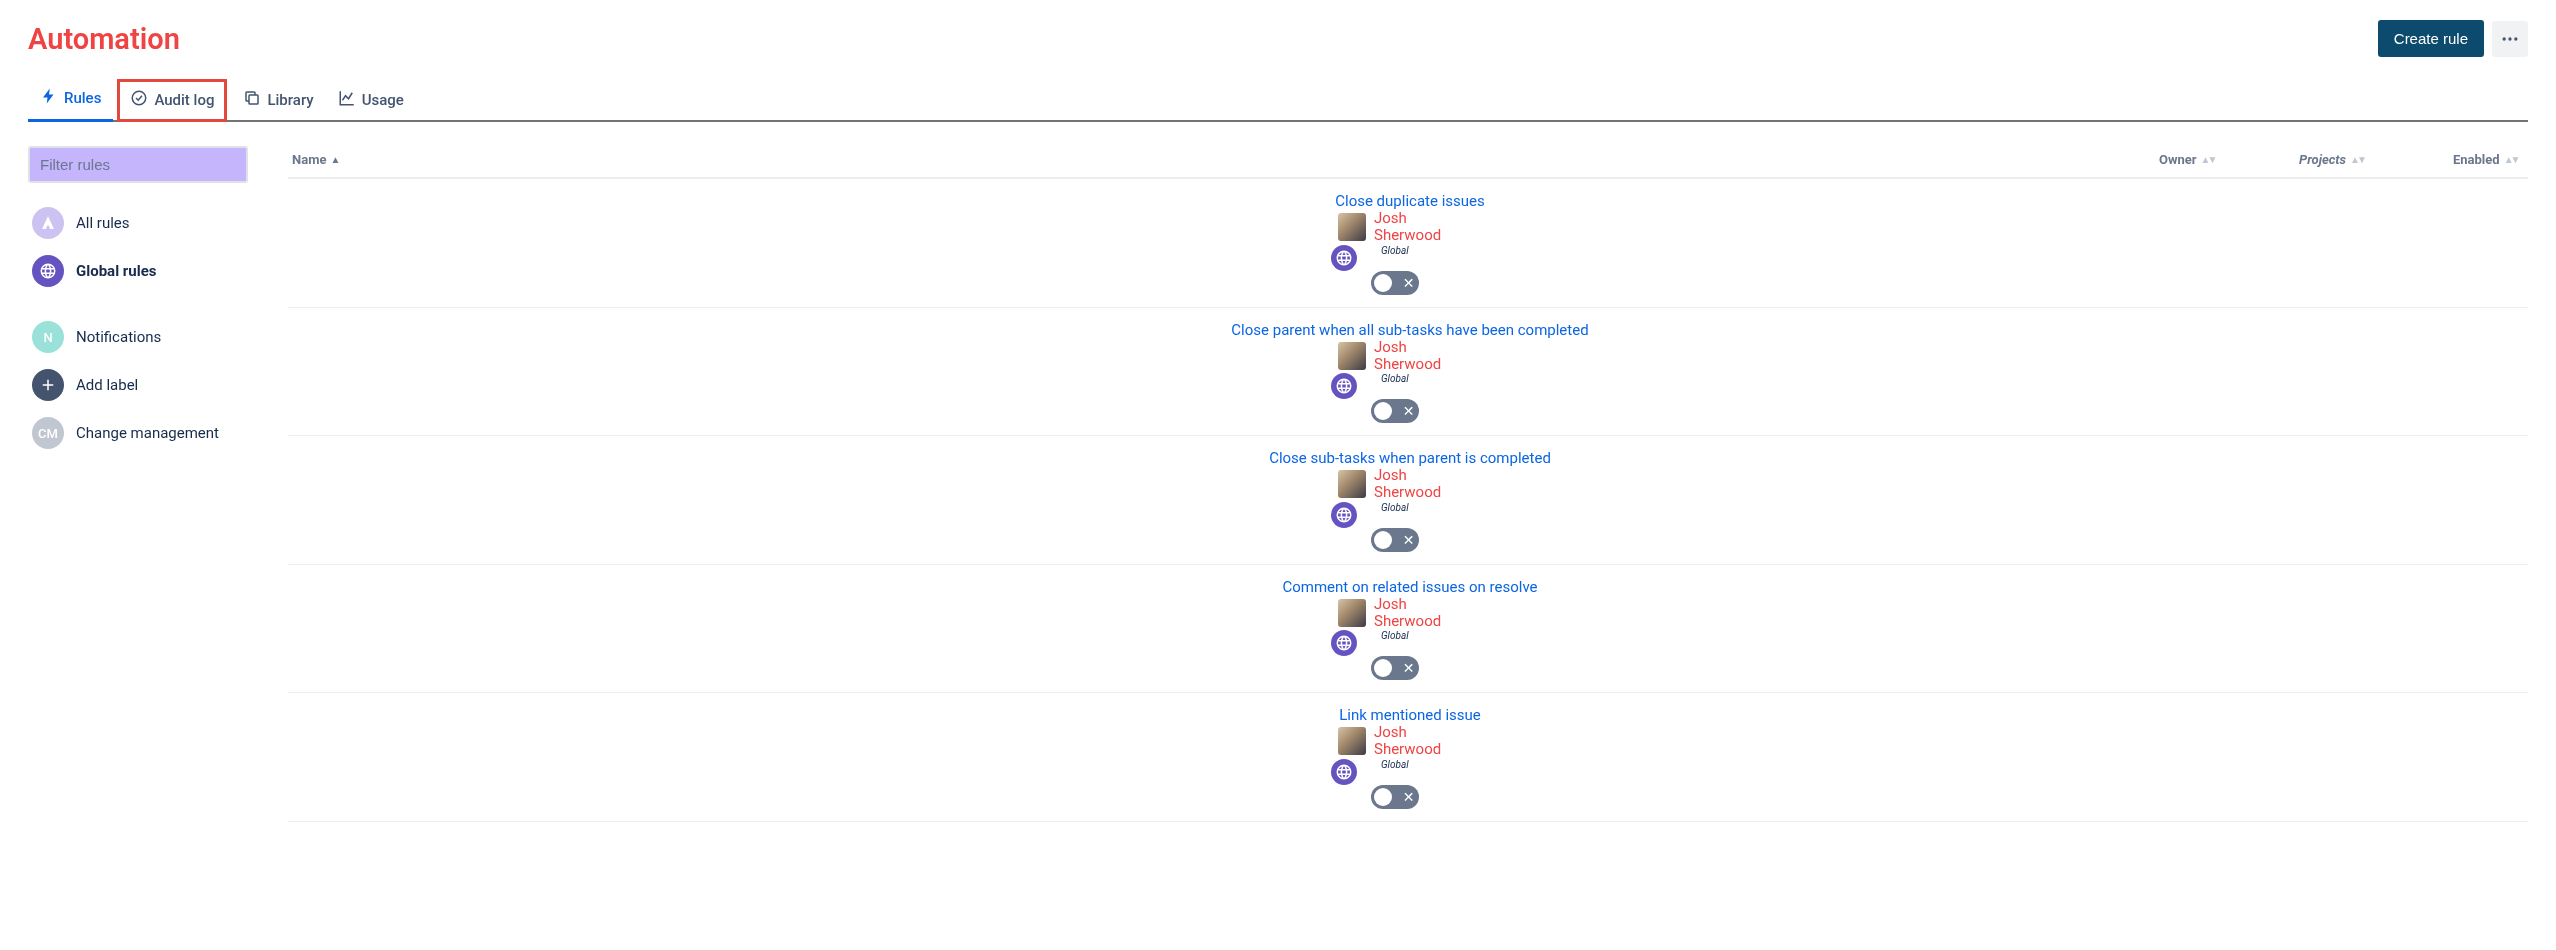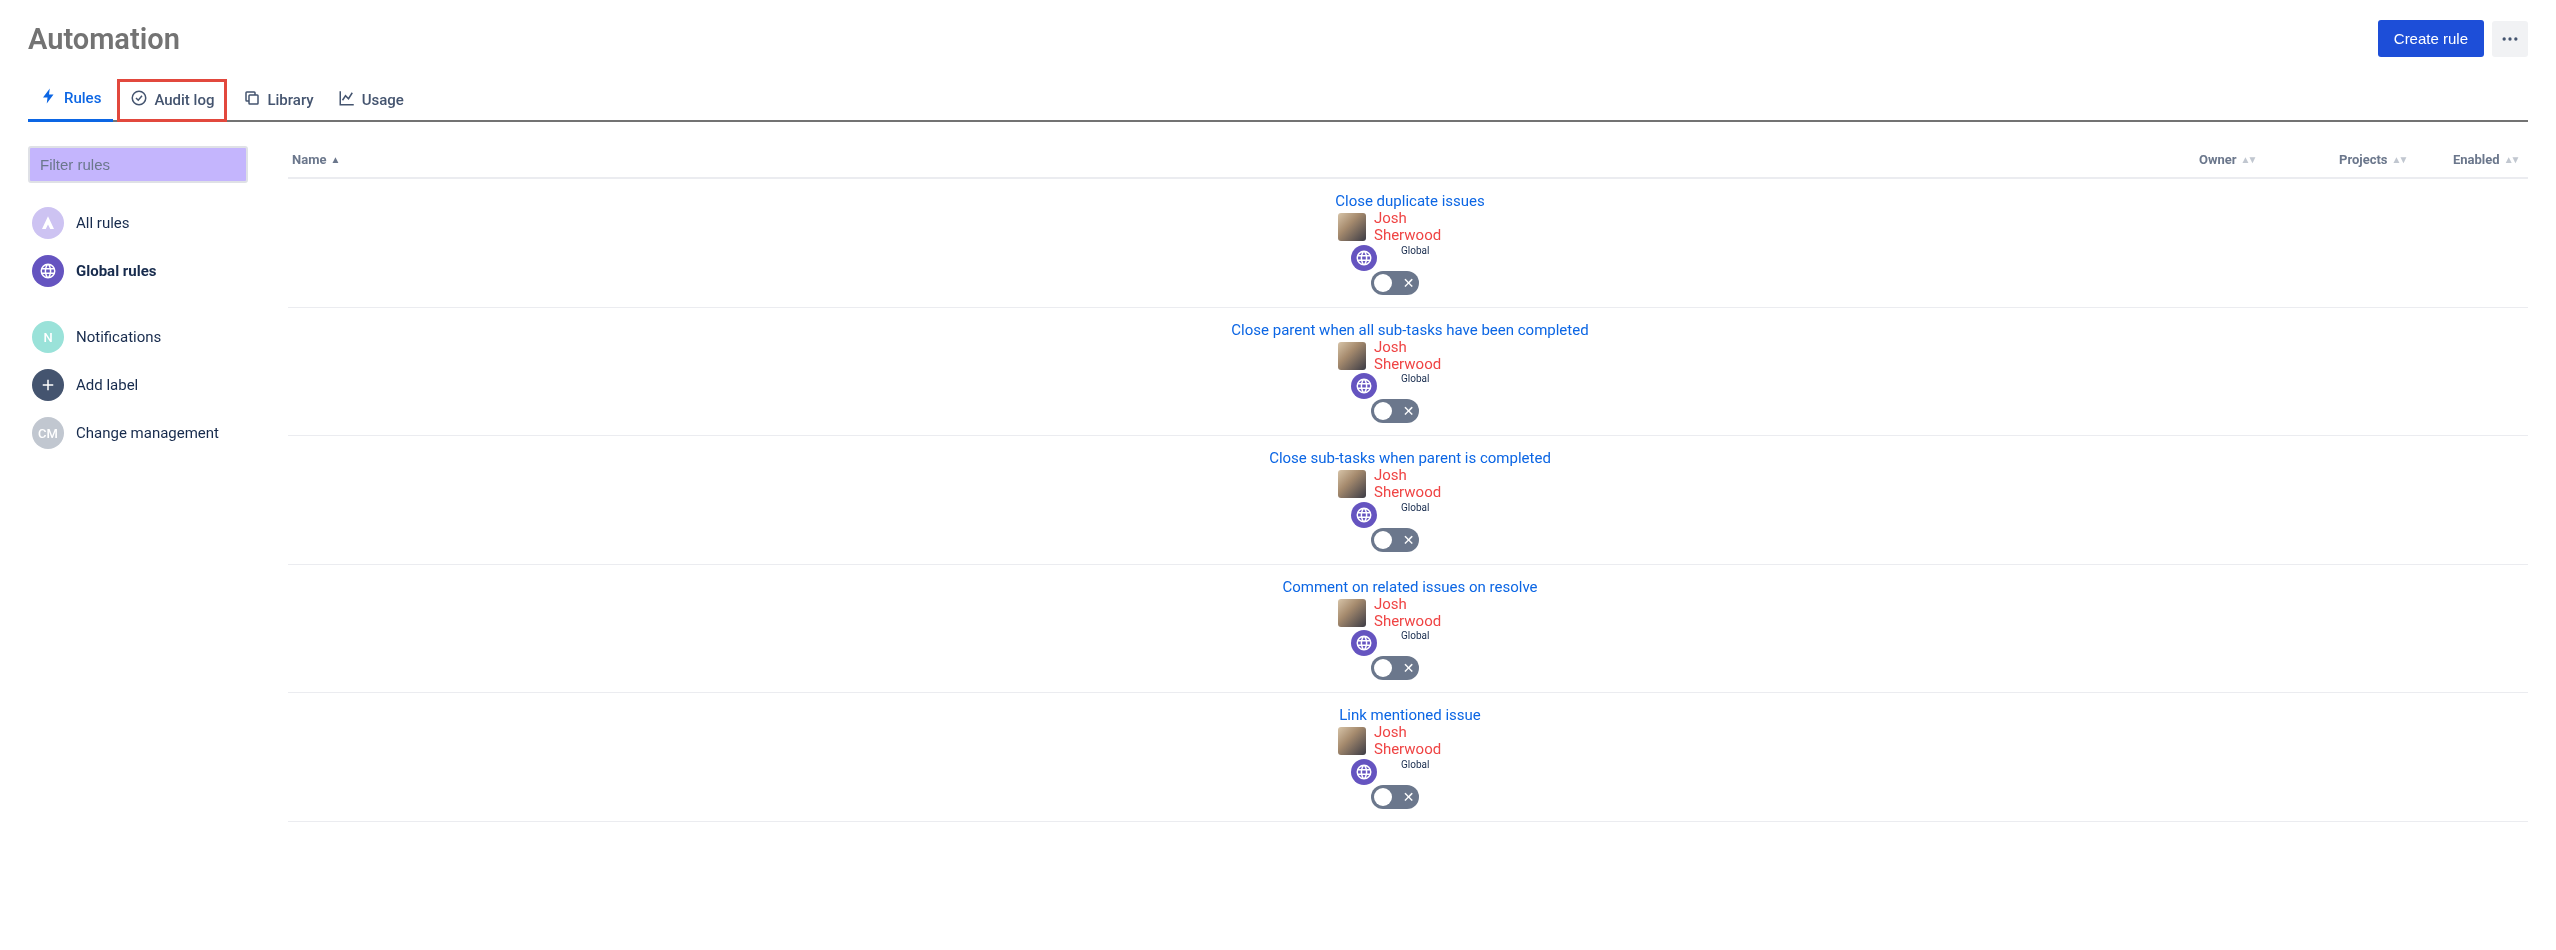--- a/index.html
+++ b/index.html
@@ -11,29 +11,29 @@
   }
   .header {
     display: flex;
     align-items: center;
     justify-content: space-between;
     margin-bottom: 20px;
   }
   .title {
     font-size: 29px;
     font-weight: 600;
-    color: #737373;
+    color: #ef4444;
   }
   .header-actions {
     display: flex;
     gap: 8px;
     align-items: center;
   }
   .btn-primary {
-    background: #1d4ed8;
+    background: #0c4a6e;
     color: #fff;
     border: none;
     font-size: 15px;
     font-weight: 500;
     padding: 10px 16px;
     border-radius: 3px;
     cursor: pointer;
   }
   .btn-more {
     background: #f1f2f4;
@@ -131,21 +131,21 @@
   .th {
     font-size: 13px;
     font-weight: 700;
     color: #6b778c;
     display: flex;
     align-items: center;
     gap: 4px;
   }
   .col-name  { flex: 1; padding-left: 4px; }
   .col-owner { width: 140px; }
-  .col-proj  { width: 114px; }
+  .col-proj  { width: 154px; font-style: italic; }
   .col-enab  { width: 75px; }
   .trow {
     display: flex;
     align-items: center;
     padding: 12px 0;
     border-bottom: 1px solid #ebecf0;
     flex-direction: column;
   }
   .rule-link {
     color: #0c66e4;

